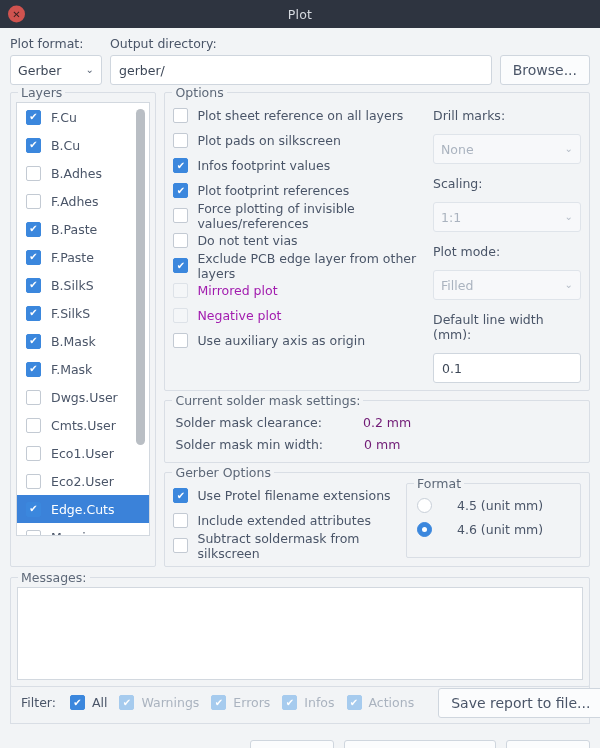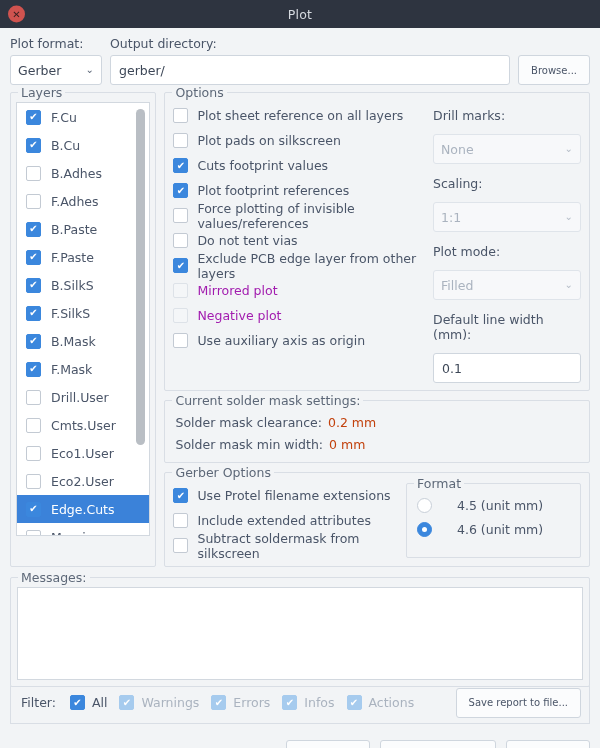--- a/index.html
+++ b/index.html
@@ -41,21 +41,21 @@
   .combo.disabled { background: #f7f8fa; border-color: #dfe4ea; color: #aab3bf; }
   .combo.disabled .chev { color: #b4bcc7; }
 
   .text-input {
     height: 30px; background: #fff; border: 1px solid #cfd6de; border-radius: 3px;
     display: flex; align-items: center; padding: 0 8px; font-size: 12.5px; color: #3d4757;
   }
   .btn {
     height: 30px; background: #fbfcfd; border: 1px solid #cfd6de; border-radius: 3px;
     display: flex; align-items: center; justify-content: center; padding: 0 12px;
-    font-size: 10px; color: #4a5568; white-space: nowrap;
+    font-size: 14px; color: #4a5568; white-space: nowrap;
   }
 
   
   .group { border: 1px solid #d9dee5; border-radius: 2px; position: relative; }
   .group > .legend {
     position: absolute; top: -8px; left: 7px; background: #f2f4f6; padding: 0 3px;
     font-size: 12.5px; color: #5d6878;
   }
 
   .mid { display: flex; gap: 8px; flex: 0 0 auto; }
@@ -94,21 +94,21 @@
   .opt-list { flex: 1 1 auto; display: flex; flex-direction: column; }
   .opt-row { height: 25px; display: flex; align-items: center; gap: 9px; }
   .opt-label { font-size: 12.5px; color: #4a5568; }
   .opt-row.dis .opt-label { color: #a21caf; text-align: center; }
 
   .side-col { width: 148px; flex: 0 0 148px; display: flex; flex-direction: column; gap: 8px; padding-top: 1px; }
   .side-col .field-label { margin-bottom: 3px; margin-top: 4px; }
 
   .mask-group { padding: 10px 8px 7px 10px; }
   .mask-row { height: 22px; display: flex; align-items: center; gap: 6px; font-size: 12.5px; color: #4a5568; }
-  .mask-row .mval { color: #c2410c; }
+  .mask-row .mval { color: #701a75; margin-left: 35px; }
 
   .gerber-group { padding: 10px 8px 8px 8px; display: flex; gap: 10px; }
   .gerber-left { flex: 1 1 auto; display: flex; flex-direction: column; }
   .format-group { width: 175px; flex: 0 0 175px; padding: 9px 8px 7px 10px; position: relative; }
   .fmt-row { height: 24px; display: flex; align-items: center; gap: 25px; font-size: 12.5px; color: #4a5568; }
 
   
   .messages-group { margin-top: 10px; padding: 9px 6px 6px 6px; flex: 0 0 auto; }
   .messages-box { background: #fff; border: 1px solid #d2d8df; height: 93px; }
 
@@ -194,21 +194,21 @@
               <div class="layer-row">
                 <div class="cb on"></div>
                 <span class="layer-name">B.Mask</span>
               </div>
               <div class="layer-row">
                 <div class="cb on"></div>
                 <span class="layer-name">F.Mask</span>
               </div>
               <div class="layer-row">
                 <div class="cb"></div>
-                <span class="layer-name">Drill.User</span>
+                <span class="layer-name">Dwgs.User</span>
               </div>
               <div class="layer-row">
                 <div class="cb"></div>
                 <span class="layer-name">Cmts.User</span>
               </div>
               <div class="layer-row">
                 <div class="cb"></div>
                 <span class="layer-name">Eco1.User</span>
               </div>
               <div class="layer-row">
@@ -238,21 +238,21 @@
               <div class="opt-row">
                 <div class="cb"></div>
                 <span class="opt-label">Plot sheet reference on all layers</span>
               </div>
               <div class="opt-row">
                 <div class="cb"></div>
                 <span class="opt-label">Plot pads on silkscreen</span>
               </div>
               <div class="opt-row">
                 <div class="cb on"></div>
-                <span class="opt-label">Cuts footprint values</span>
+                <span class="opt-label">Infos footprint values</span>
               </div>
               <div class="opt-row">
                 <div class="cb on"></div>
                 <span class="opt-label">Plot footprint references</span>
               </div>
               <div class="opt-row">
                 <div class="cb"></div>
                 <span class="opt-label">Force plotting of invisible values/references</span>
               </div>
               <div class="opt-row">

